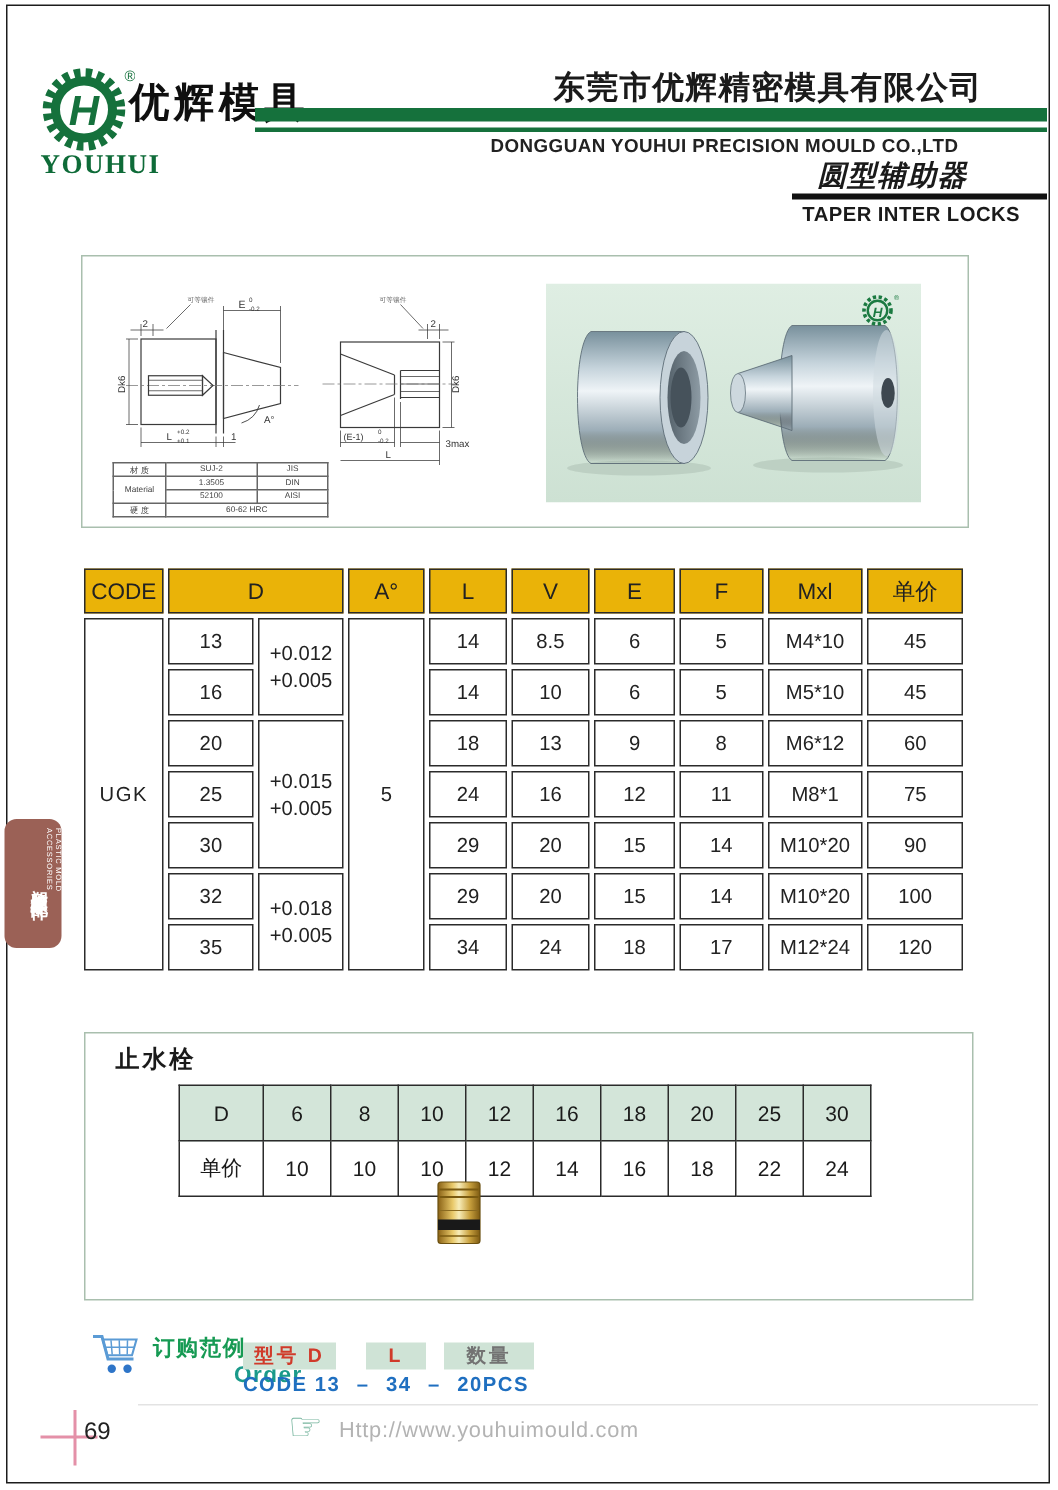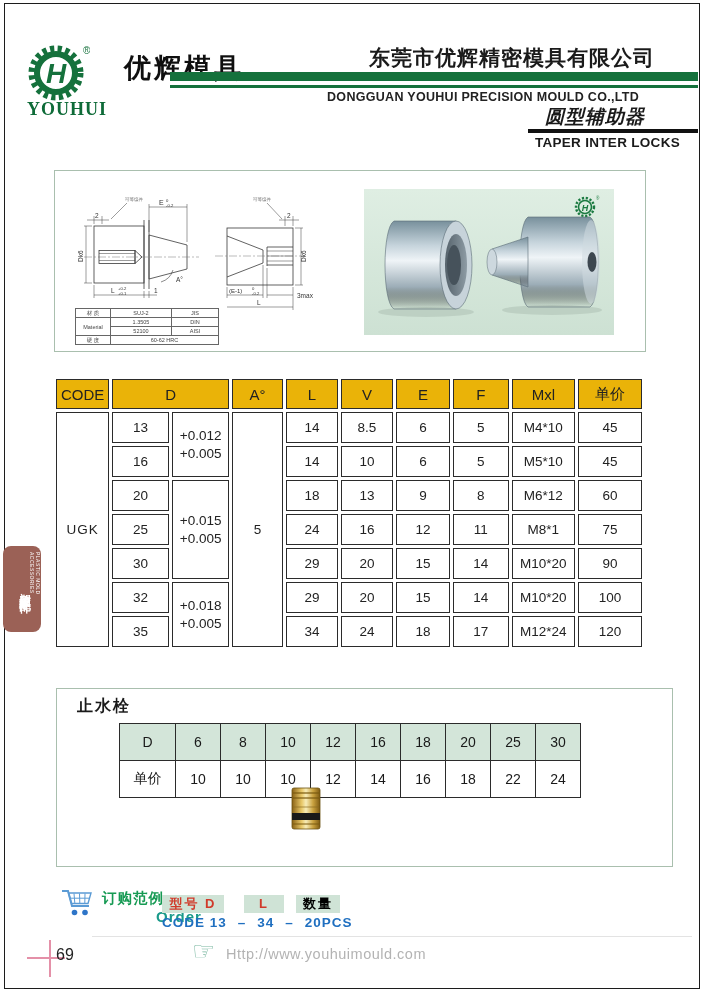--- a/index.html
+++ b/index.html
@@ -2,21 +2,21 @@
 <html><head>
 <meta charset="utf-8">
 <style>
   html,body{margin:0;padding:0;}
   body{width:705px;height:993px;position:relative;background:#fff;
        font-family:"Liberation Sans",sans-serif;color:#1a1a1a;overflow:hidden;}
   .abs{position:absolute;}
   .page-border{left:4px;top:3px;width:694px;height:984px;border:1.6px solid #1c1c1c;}
 
   
-  .brand-cn{left:86px;top:50px;font-size:27px;font-weight:bold;letter-spacing:3px;color:#0f0f0f;margin-left:38px;}
+  .brand-cn{left:86px;top:50px;font-size:27px;font-weight:bold;letter-spacing:3px;color:#0f0f0f;}
   .brand-en{left:27px;top:99px;font-family:"Liberation Serif",serif;font-size:18px;font-weight:bold;
             color:#0e6b38;letter-spacing:1px;}
   .company-cn{right:50px;top:44px;font-size:21px;font-weight:bold;letter-spacing:1px;}
   .bar-thick{left:170px;top:72px;width:528px;height:9px;background:#15713c;}
   .bar-thin{left:170px;top:85px;width:528px;height:3px;background:#15713c;}
   .company-en{right:66px;top:90px;font-size:12.5px;font-weight:bold;color:#222;letter-spacing:.3px;}
   .product-cn{right:60px;top:104px;font-size:19px;font-weight:bold;font-style:italic;letter-spacing:1px;}
   .black-bar{left:528px;top:129px;width:170px;height:4px;background:#111;}
   .product-en{right:25px;top:135px;font-size:13.5px;font-weight:bold;letter-spacing:.3px;}
 
@@ -34,36 +34,36 @@
   table.main th,table.main td{border:1px solid #2b2b2b;text-align:center;font-weight:normal;
        height:29px;font-size:13.5px;color:#222;background:#fff;padding:0;}
   table.main th{background:#eab308;font-size:15px;height:28px;}
   th.hdr-code{color:#15713c;}
   td.green{background:#d3e5d9;margin-top:47px;}
   td.code-cell{border:none;background:transparent;color:#15713c;font-size:15px;letter-spacing:1px;}
   td.tol-cell{font-size:11.5px;white-space:pre-line;line-height:1.3;}
   td.angle-cell{font-size:14px;}
 
   
-  .plug-panel{left:56px;top:688px;width:591px;height:177px;border:1px solid #a9bfae;background:#fff;padding-left:24px;}
+  .plug-panel{left:56px;top:688px;width:591px;height:177px;border:1px solid #a9bfae;background:#fff;}
   .plug-title{left:20px;top:7px;font-size:16px;font-weight:bold;letter-spacing:2px;}
   .plug-table{left:62px;top:34px;border-collapse:collapse;}
   .plug-table td{border:1px solid #2b2b2b;width:44px;height:36px;text-align:center;font-size:14px;padding:0;}
   .plug-table tr[data-name="plug-d-row"] td{background:#d3e5d9;}
   .plug-table td.plug-lab{width:55px;}
   .brass{left:231px;top:96px;}
 
   
   .cart{left:60px;top:886px;}
   .order-cn{left:102px;top:889px;font-size:14.5px;font-weight:bold;color:#169a53;letter-spacing:1px;}
   .order-en{left:112px;top:908px;font-size:15px;font-weight:bold;color:#1a9a8a;letter-spacing:1px;margin-left:44px;}
   .order-boxes{left:162px;top:895px;display:flex;}
   .order-box{background:#cfe3d6;color:#d03a2a;font-weight:bold;font-size:13px;text-align:center;
              height:18px;line-height:18px;letter-spacing:2px;}
-  .ob-1{width:62px;margin-right:20px;} .ob-2{width:40px;margin-right:12px;} .ob-3{width:44px;color:#000000;}
+  .ob-1{width:62px;margin-right:20px;} .ob-2{width:40px;margin-right:12px;} .ob-3{width:60px;color:#737373;}
   .order-example{left:162px;top:915px;display:flex;gap:11px;color:#1f6fc0;
                  font-size:13.5px;font-weight:bold;letter-spacing:1px;}
 
   
   .foot-rule{left:92px;top:936px;width:600px;height:1px;background:#e3e3e3;}
   .cross-h{left:27px;top:957px;width:38px;height:1.5px;background:#e490a8;}
   .cross-v{left:49px;top:940px;width:1.5px;height:37px;background:#e490a8;}
   .page-num{left:56px;top:946px;font-size:16px;color:#222;}
   .hand{left:192px;top:936px;font-size:26px;color:#7cb8a2;}
   .url{left:226px;top:946px;font-size:14.5px;color:#b3b3b3;letter-spacing:.5px;}

